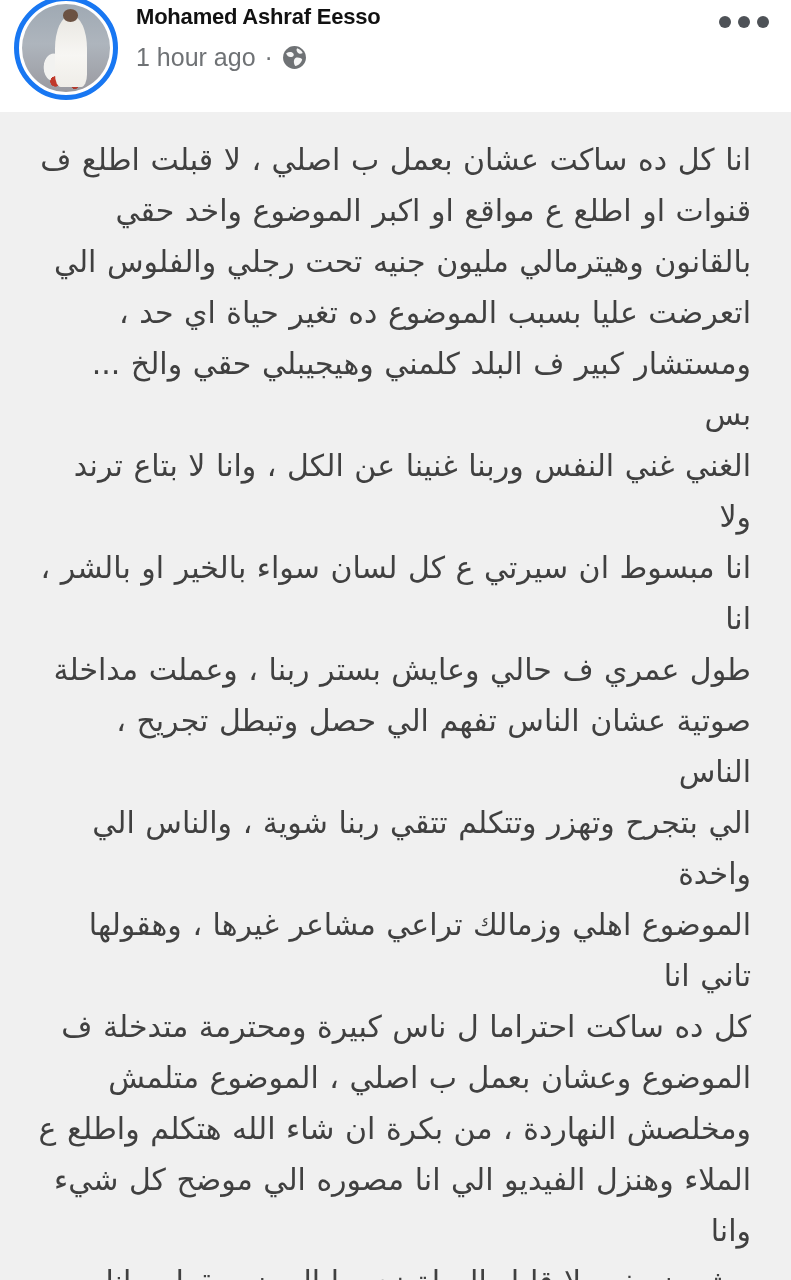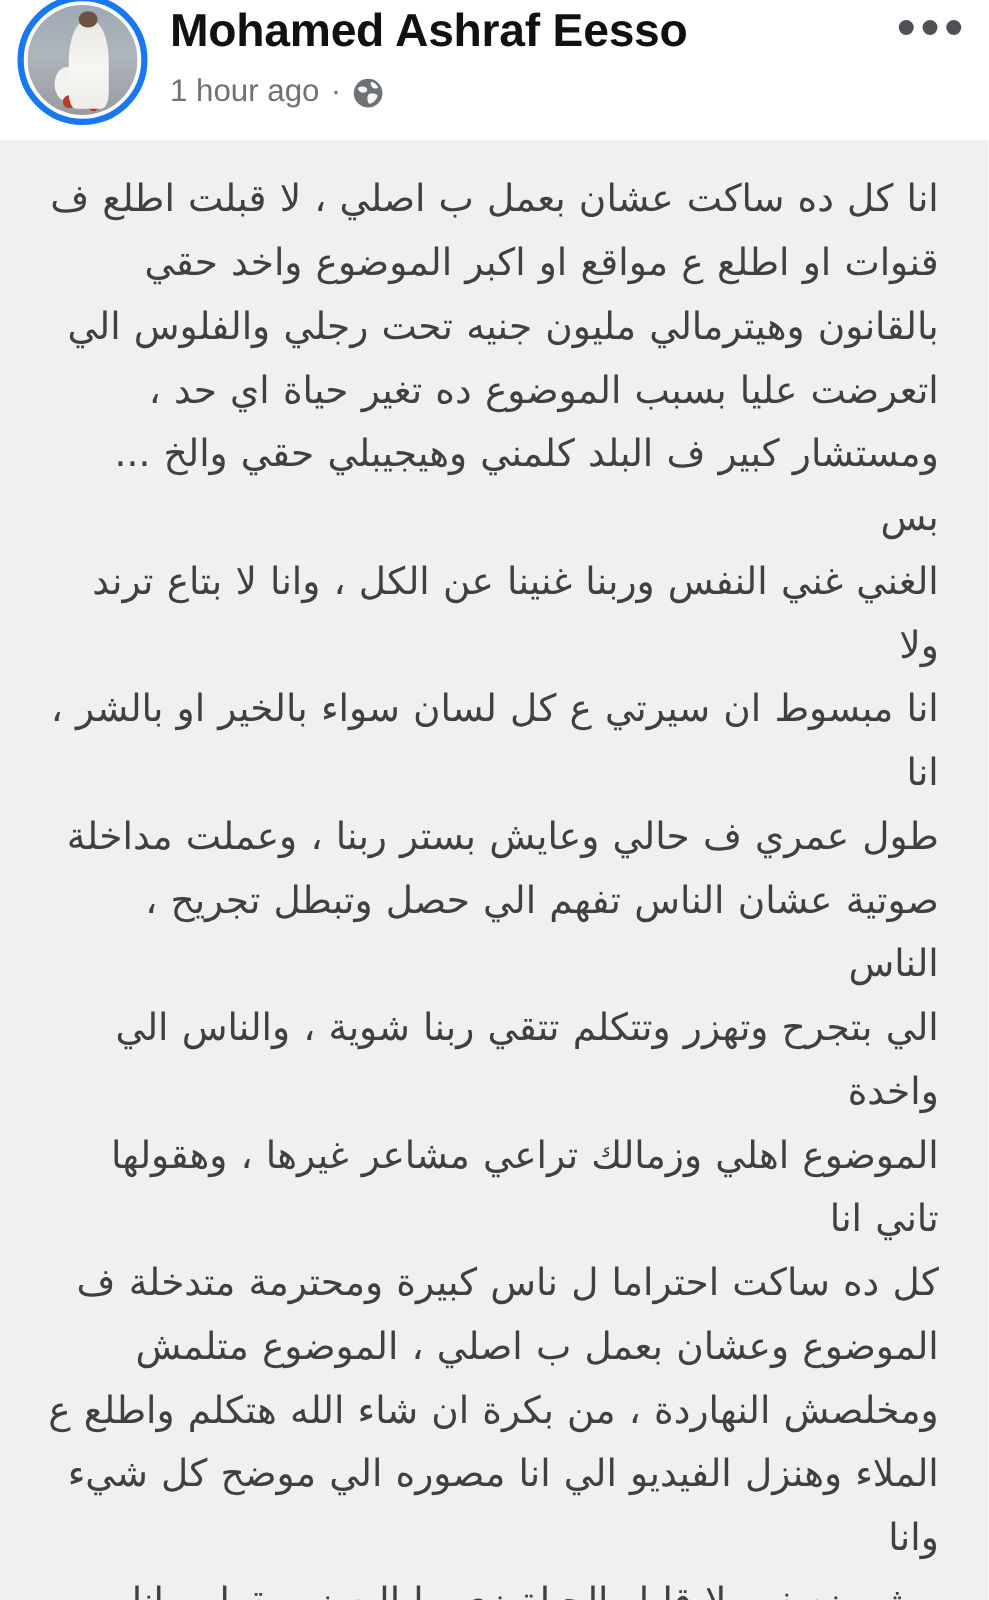--- a/index.html
+++ b/index.html
@@ -65,31 +65,31 @@
     background: #6b5243;
     border-radius: 50%;
     z-index: 1;
   }
   .header-text {
     margin-left: 18px;
     padding-top: 4px;
     min-width: 0;
   }
   .author-name {
-    font-size: 37px;
+    font-size: 22px;
     font-weight: 700;
     color: #111111;
     letter-spacing: -0.2px;
     cursor: pointer;
     white-space: nowrap;
   }
   .meta-row {
     margin-top: 13px;
     display: flex;
-    align-items: center;
+    align-items: flex-start;
     gap: 9px;
     font-size: 25px;
     color: #6f7275;
   }
   .meta-row .timestamp { cursor: pointer; }
   .globe-icon { display: inline-flex; margin-top: 2px; }
   .menu-button {
     margin-left: auto;
     display: flex;
     align-items: center;

